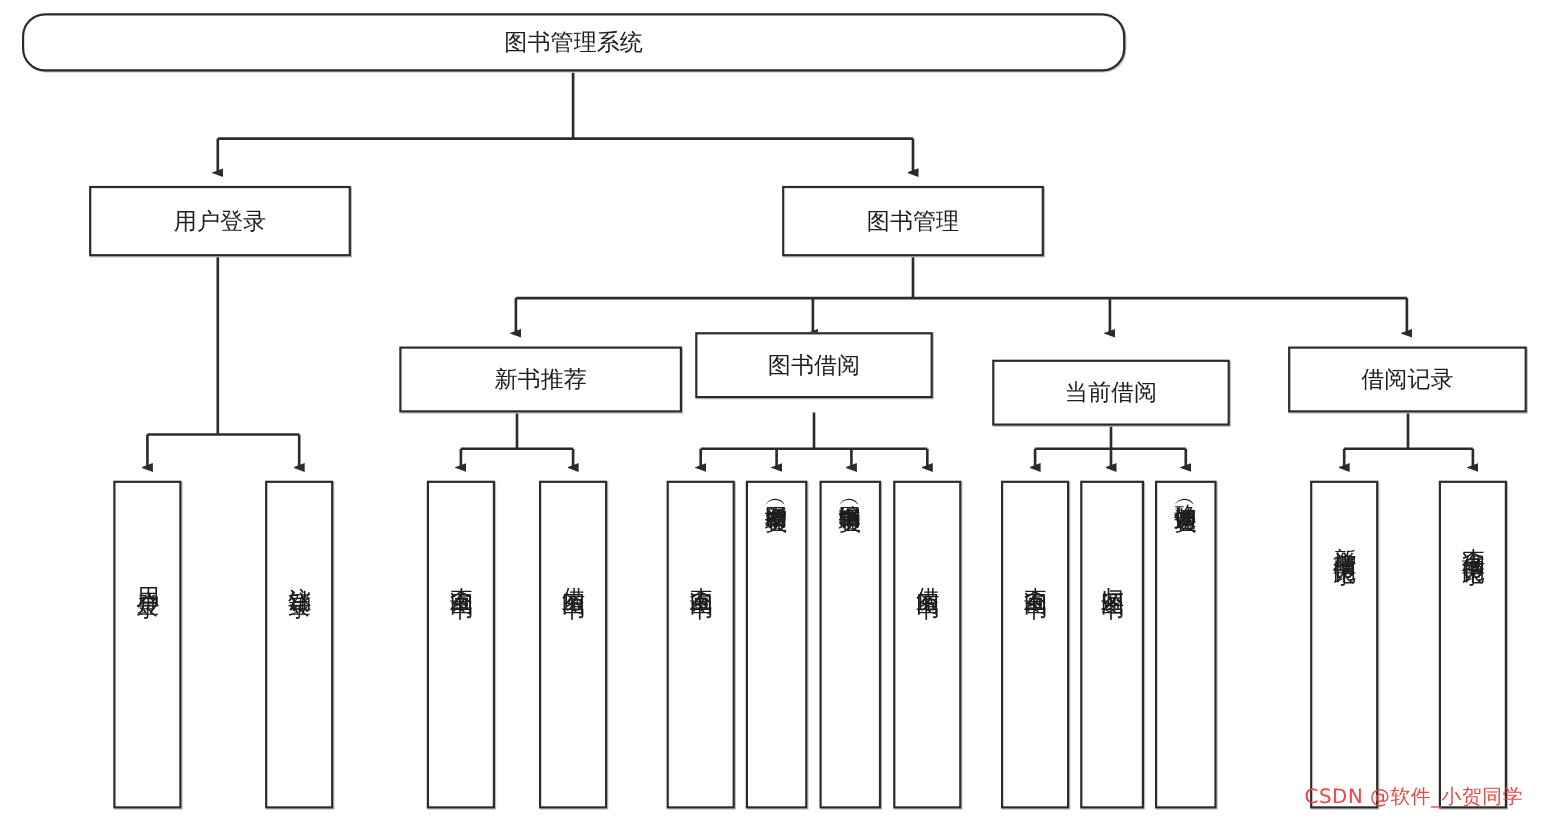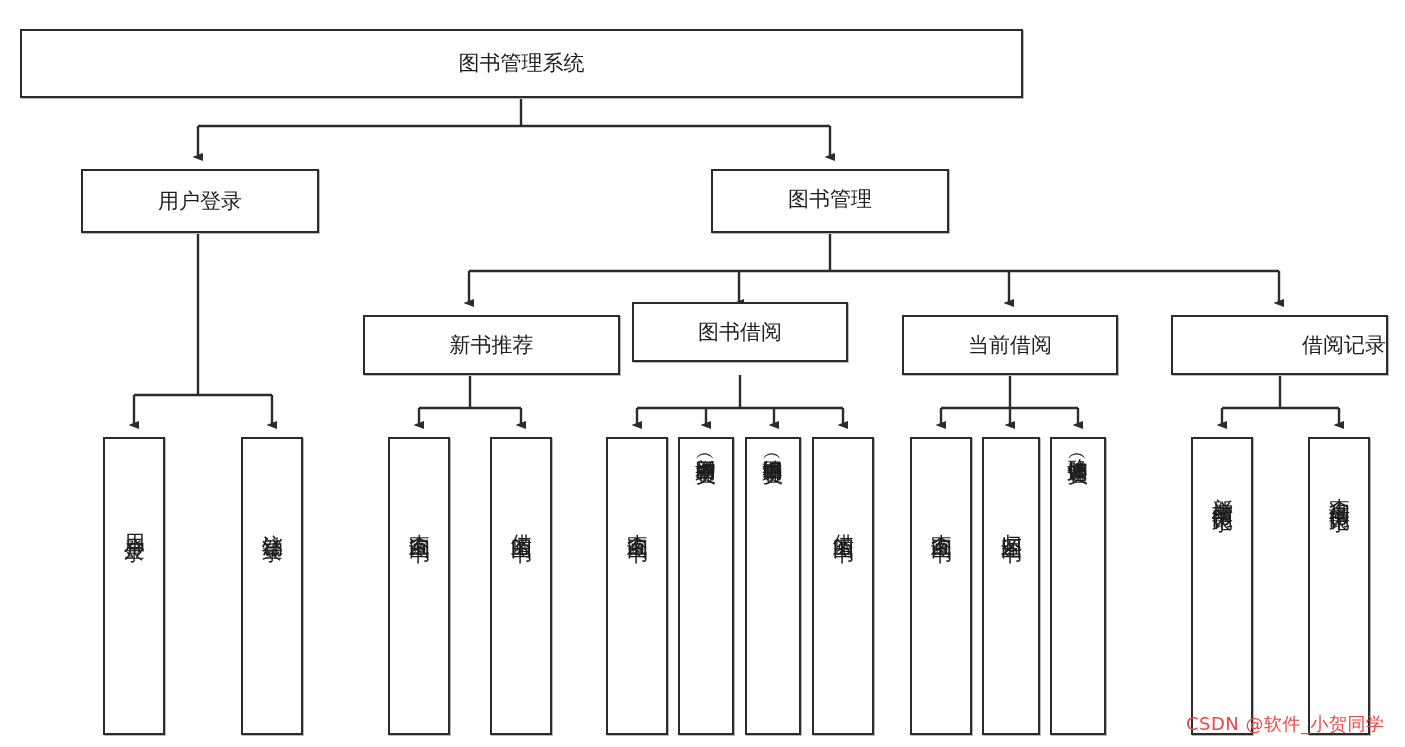--- a/index.html
+++ b/index.html
@@ -125,45 +125,45 @@
       <path d="M1010,408 L1010,425" marker-end="url(#arrow)"></path>
       <path d="M1078,408 L1078,425" marker-end="url(#arrow)"></path>
 
       <path d="M1280,375 L1280,408"></path>
       <path d="M1222,408 L1339,408"></path>
       <path d="M1222,408 L1222,425" marker-end="url(#arrow)"></path>
       <path d="M1339,408 L1339,425" marker-end="url(#arrow)"></path>
     </g>
   </svg>
 
-  <div class="node horizontal" style="left:20px; top:29px; width:1003px; height:69px;">
+  <div class="node horizontal" style="left:20px; top:12px; width:1003px; height:53px;border-radius:21px;">
     <span class="node-label">图书管理系统</span>
   </div>
 
   <div class="node horizontal" style="left:81px; top:169px; width:238px; height:64px;">
     <span class="node-label">用户登录</span>
   </div>
 
-  <div class="node horizontal" style="left:711px; top:169px; width:238px; height:64px;font-family:Liberation Mono, monospace;">
+  <div class="node horizontal" style="left:711px; top:169px; width:238px; height:64px;">
     <span class="node-label">图书管理</span>
   </div>
 
   <div class="node horizontal" style="left:363px; top:315px; width:257px; height:60px;">
     <span class="node-label">新书推荐</span>
   </div>
 
   <div class="node horizontal" style="left:632px; top:302px; width:216px; height:60px;">
     <span class="node-label">图书借阅</span>
   </div>
 
-  <div class="node horizontal" style="left:902px; top:315px; width:216px; height:60px;">
+  <div class="node horizontal" style="left:902px; top:327px; width:216px; height:60px;">
     <span class="node-label">当前借阅</span>
   </div>
 
-  <div class="node horizontal" style="left:1171px; top:315px; width:217px; height:60px;justify-content:flex-end;">
+  <div class="node horizontal" style="left:1171px; top:315px; width:217px; height:60px;">
     <span class="node-label">借阅记录</span>
   </div>
 
   <div class="node vertical" style="left:103px; top:437px; width:62px; height:298px; padding-top:78px;">
     <span class="node-label">用户登录</span>
   </div>
 
   <div class="node vertical" style="left:241px; top:437px; width:62px; height:298px; padding-top:78px;">
     <span class="node-label">注销登录</span>
   </div>

